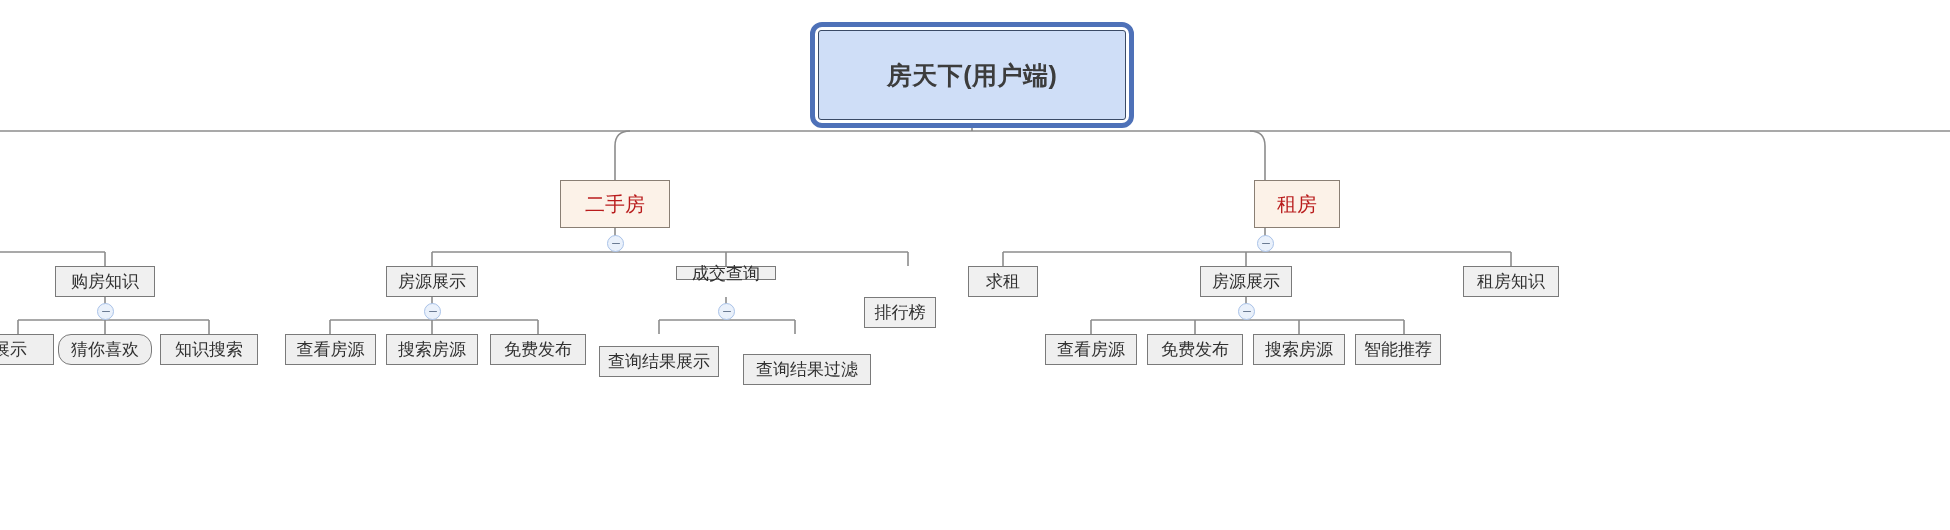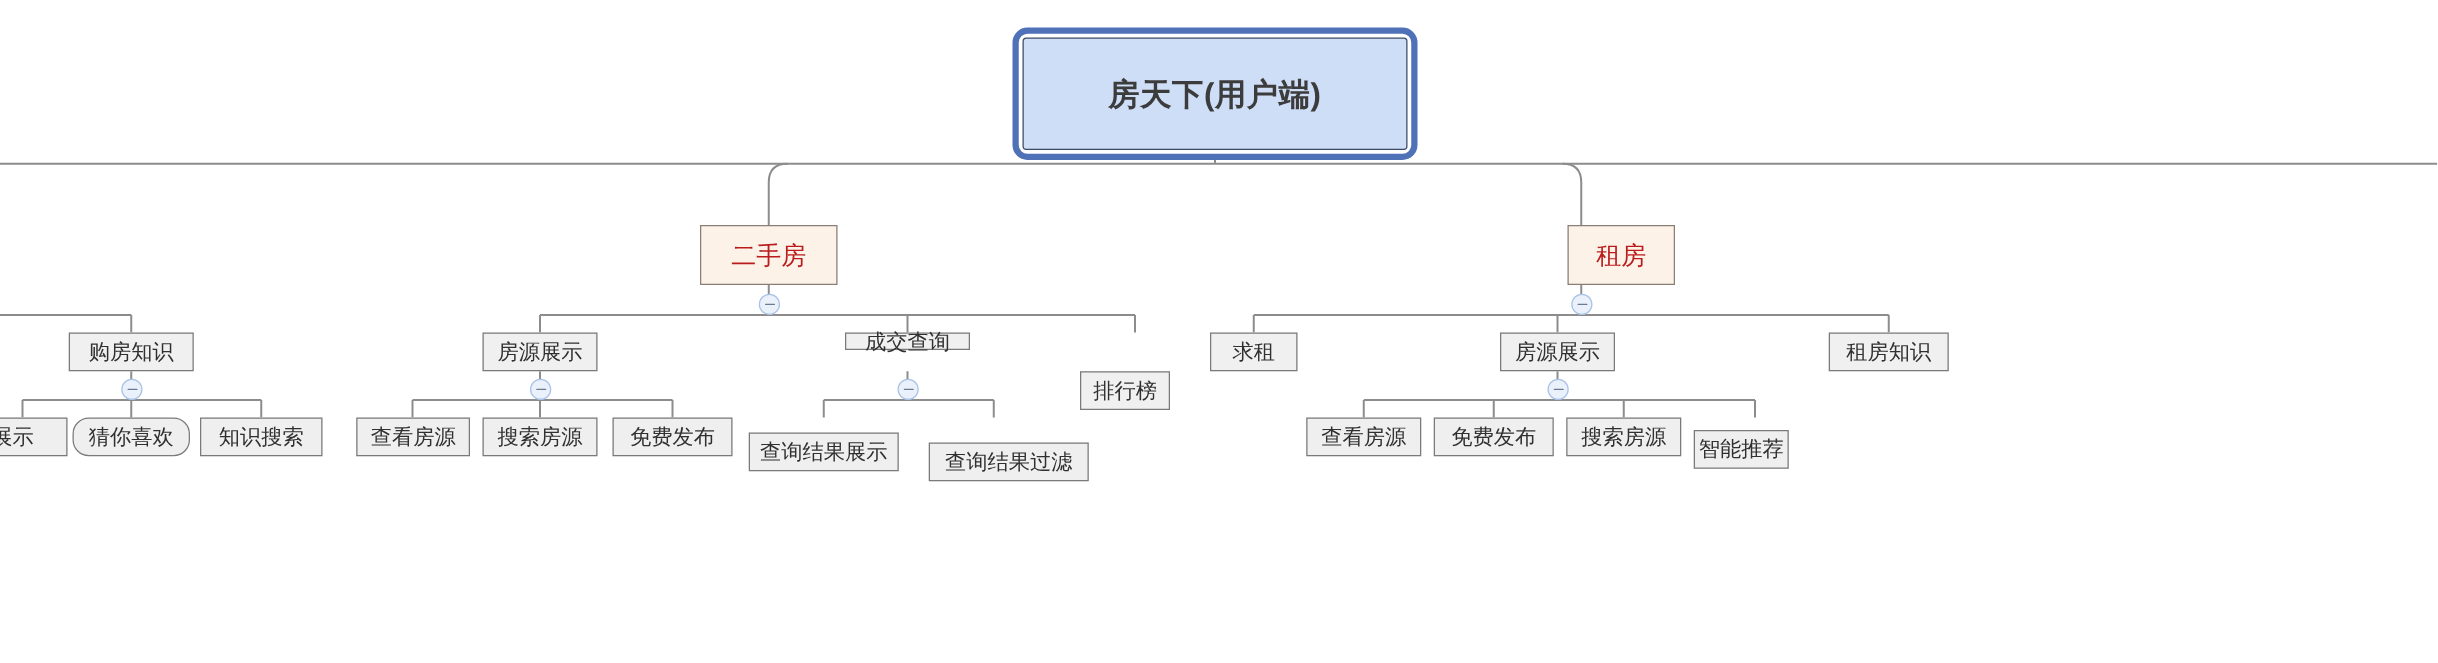--- a/index.html
+++ b/index.html
@@ -204,15 +204,15 @@
   <div class="node lvl4" style="left:285px; top:334px; width:91px; height:31px;">查看房源</div>
   <div class="node lvl4" style="left:386px; top:334px; width:92px; height:31px;">搜索房源</div>
   <div class="node lvl4" style="left:490px; top:334px; width:96px; height:31px;">免费发布</div>
 
   <div class="node lvl4" style="left:599px; top:346px; width:120px; height:31px;">查询结果展示</div>
   <div class="node lvl4" style="left:731px; top:354px; width:128px; height:31px;margin-left:12px;">查询结果过滤</div>
 
   <div class="node lvl4" style="left:1045px; top:334px; width:92px; height:31px;">查看房源</div>
   <div class="node lvl4" style="left:1147px; top:334px; width:96px; height:31px;">免费发布</div>
   <div class="node lvl4" style="left:1253px; top:334px; width:92px; height:31px;">搜索房源</div>
-  <div class="node lvl4" style="left:1355px; top:344px; width:76px; height:31px;">智能推荐</div>
+  <div class="node lvl4" style="left:1355px; top:334px; width:86px; height:31px;">智能推荐</div>
 
 </div>
 
 </body></html>

